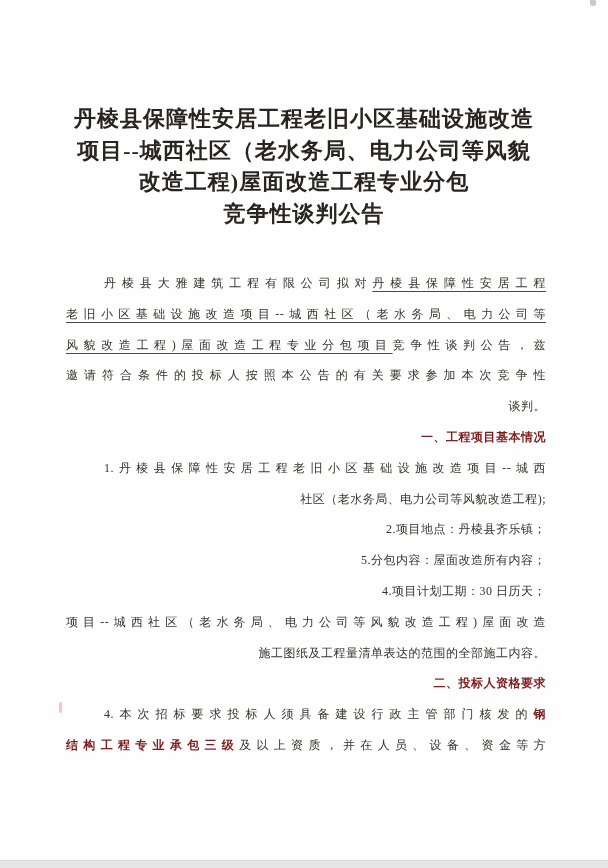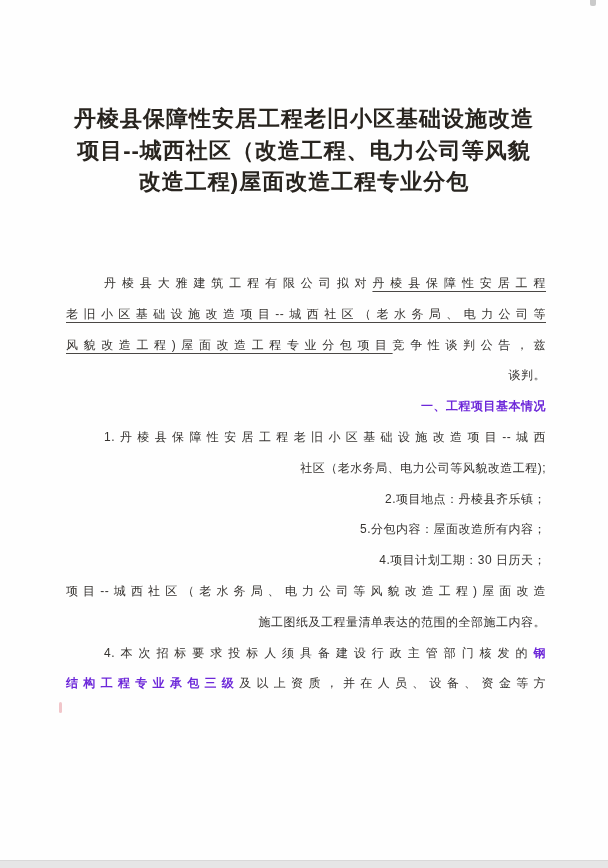--- a/index.html
+++ b/index.html
@@ -6,21 +6,21 @@
     margin: 0;
     padding: 0;
     background: #ffffff;
   }
   .page {
     position: relative;
     width: 608px;
     height: 868px;
     background: #fefefe;
     overflow: hidden;
-    font-family: Liberation Sans, sans-serif;
+    font-family: Liberation Serif, serif;
   }
   .doc-title {
     position: absolute;
     top: 103px;
     left: 62px;
     width: 484px;
     text-align: center;
     font-weight: bold;
     font-size: 22px;
     line-height: 31.5px;
@@ -46,21 +46,21 @@
   .line.just {
     text-align: justify;
     text-align-last: justify;
     text-justify: inter-character;
   }
   .line.indent {
     text-indent: 38px;
   }
   .seg-bold {
     font-weight: bold;
-    color: #6d28d9;
+    color: #7f1d1d;
   }
   .seg-underline {
     text-decoration: underline;
     text-decoration-thickness: 1px;
     text-underline-offset: 4px;
     text-decoration-color: #4a4744;
   }
   .page-bottom-edge {
     position: absolute;
     left: 0;
@@ -89,37 +89,40 @@
     border-radius: 0 0 2px 2px;
   }
 </style>
 </head>
 <body>
 
 <div class="page">
 
   <div class="doc-title">
     <div>丹棱县保障性安居工程老旧小区基础设施改造</div>
-    <div>项目--城西社区（改造工程、电力公司等风貌</div>
+    <div>项目--城西社区（老水务局、电力公司等风貌</div>
     <div>改造工程)屋面改造工程专业分包</div>
+    <div>竞争性谈判公告</div>
   </div>
 
   <div class="doc-body">
       <div class="line indent just"><span>丹棱县大雅建筑工程有限公司拟对</span><span class="seg-underline">丹棱县保障性安居工程</span></div>
       <div class="line just"><span class="seg-underline">老旧小区基础设施改造项目--城西社区（老水务局、电力公司等</span></div>
       <div class="line just"><span class="seg-underline">风貌改造工程)屋面改造工程专业分包项目</span><span>竞争性谈判公告，兹</span></div>
+      <div class="line just"><span>邀请符合条件的投标人按照本公告的有关要求参加本次竞争性</span></div>
       <div class="line"><span>谈判。</span></div>
       <div class="line indent"><span class="seg-bold">一、工程项目基本情况</span></div>
       <div class="line indent just"><span>1.丹棱县保障性安居工程老旧小区基础设施改造项目--城西</span></div>
       <div class="line"><span>社区（老水务局、电力公司等风貌改造工程);</span></div>
       <div class="line indent"><span>2.项目地点：丹棱县齐乐镇；</span></div>
       <div class="line indent"><span>5.分包内容：屋面改造所有内容；</span></div>
       <div class="line indent"><span>4.项目计划工期：30 日历天；</span></div>
       <div class="line just"><span>项目--城西社区（老水务局、电力公司等风貌改造工程)屋面改造</span></div>
       <div class="line"><span>施工图纸及工程量清单表达的范围的全部施工内容。</span></div>
+      <div class="line indent"><span class="seg-bold">二、投标人资格要求</span></div>
       <div class="line indent just"><span>4.本次招标要求投标人须具备建设行政主管部门核发的</span><span class="seg-bold">钢</span></div>
       <div class="line just"><span class="seg-bold">结构工程专业承包三级</span><span>及以上资质，并在人员、设备、资金等方</span></div>
     </div>
 
   <div class="scan-artifact-pink"></div>
   <div class="scan-artifact-corner"></div>
   <div class="page-bottom-edge"></div>
 
 </div>
 

